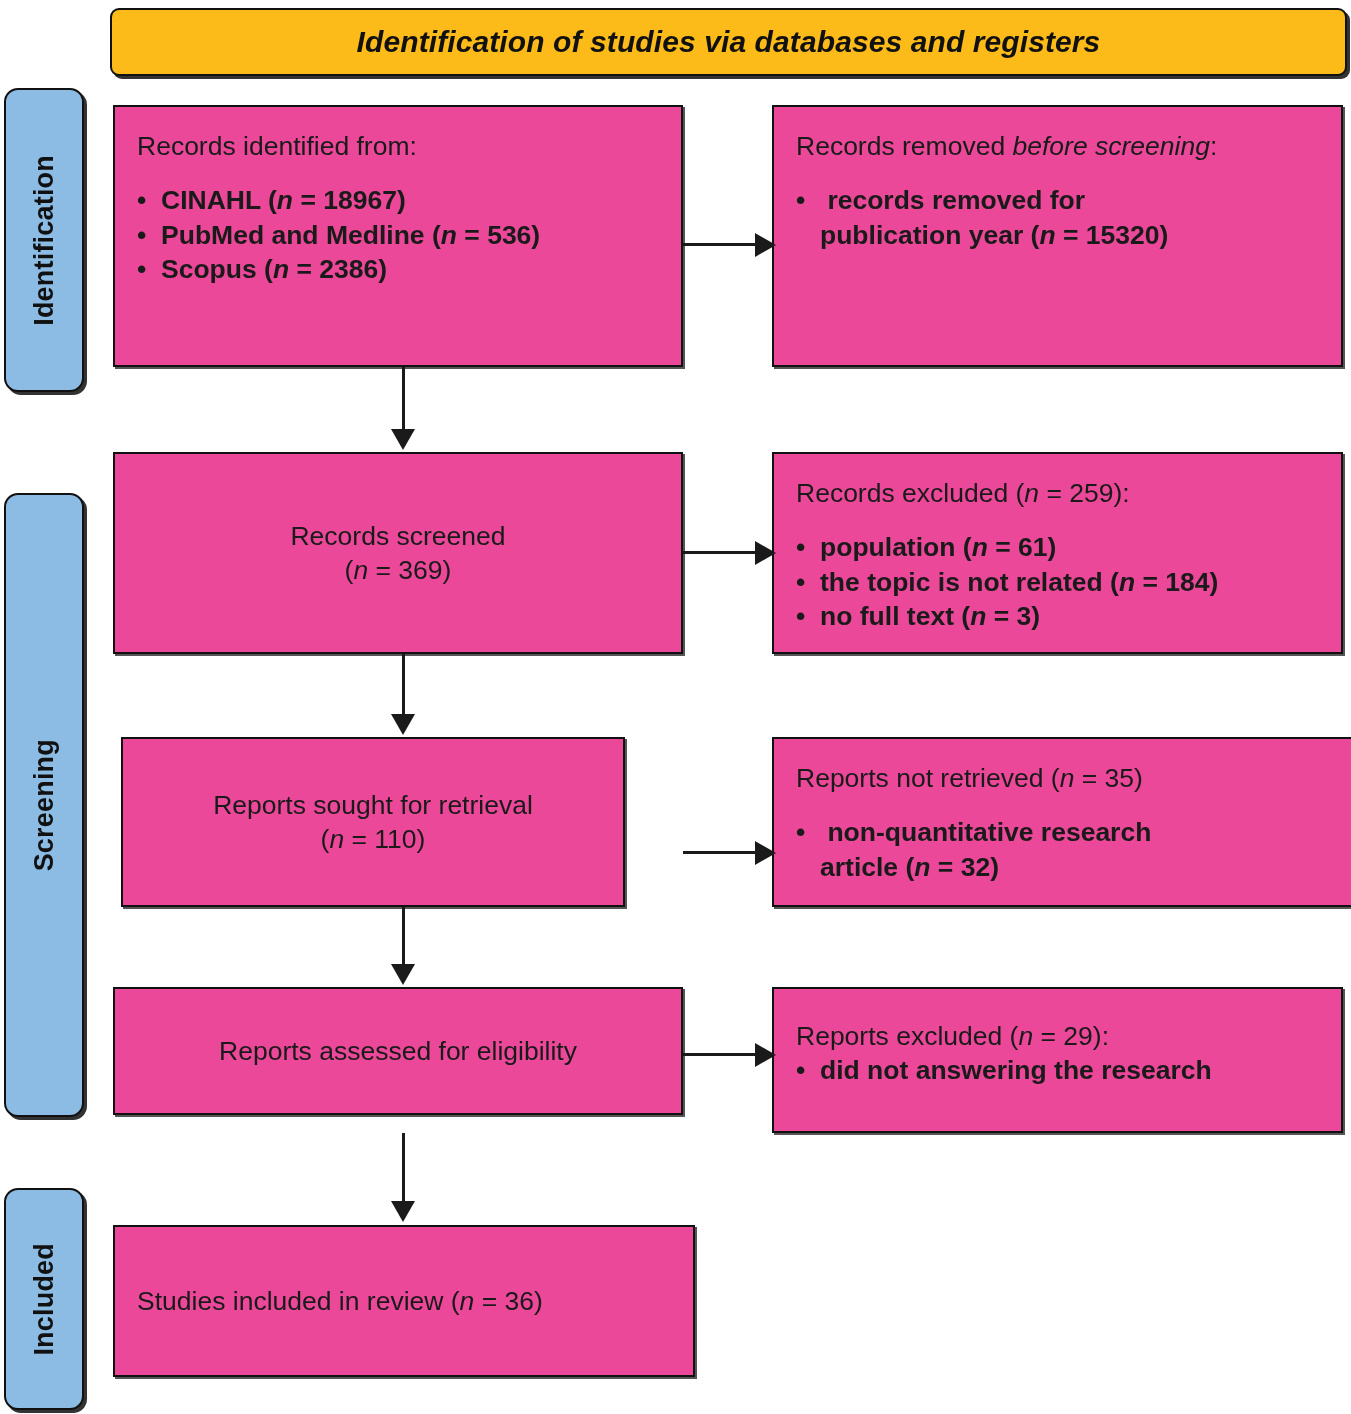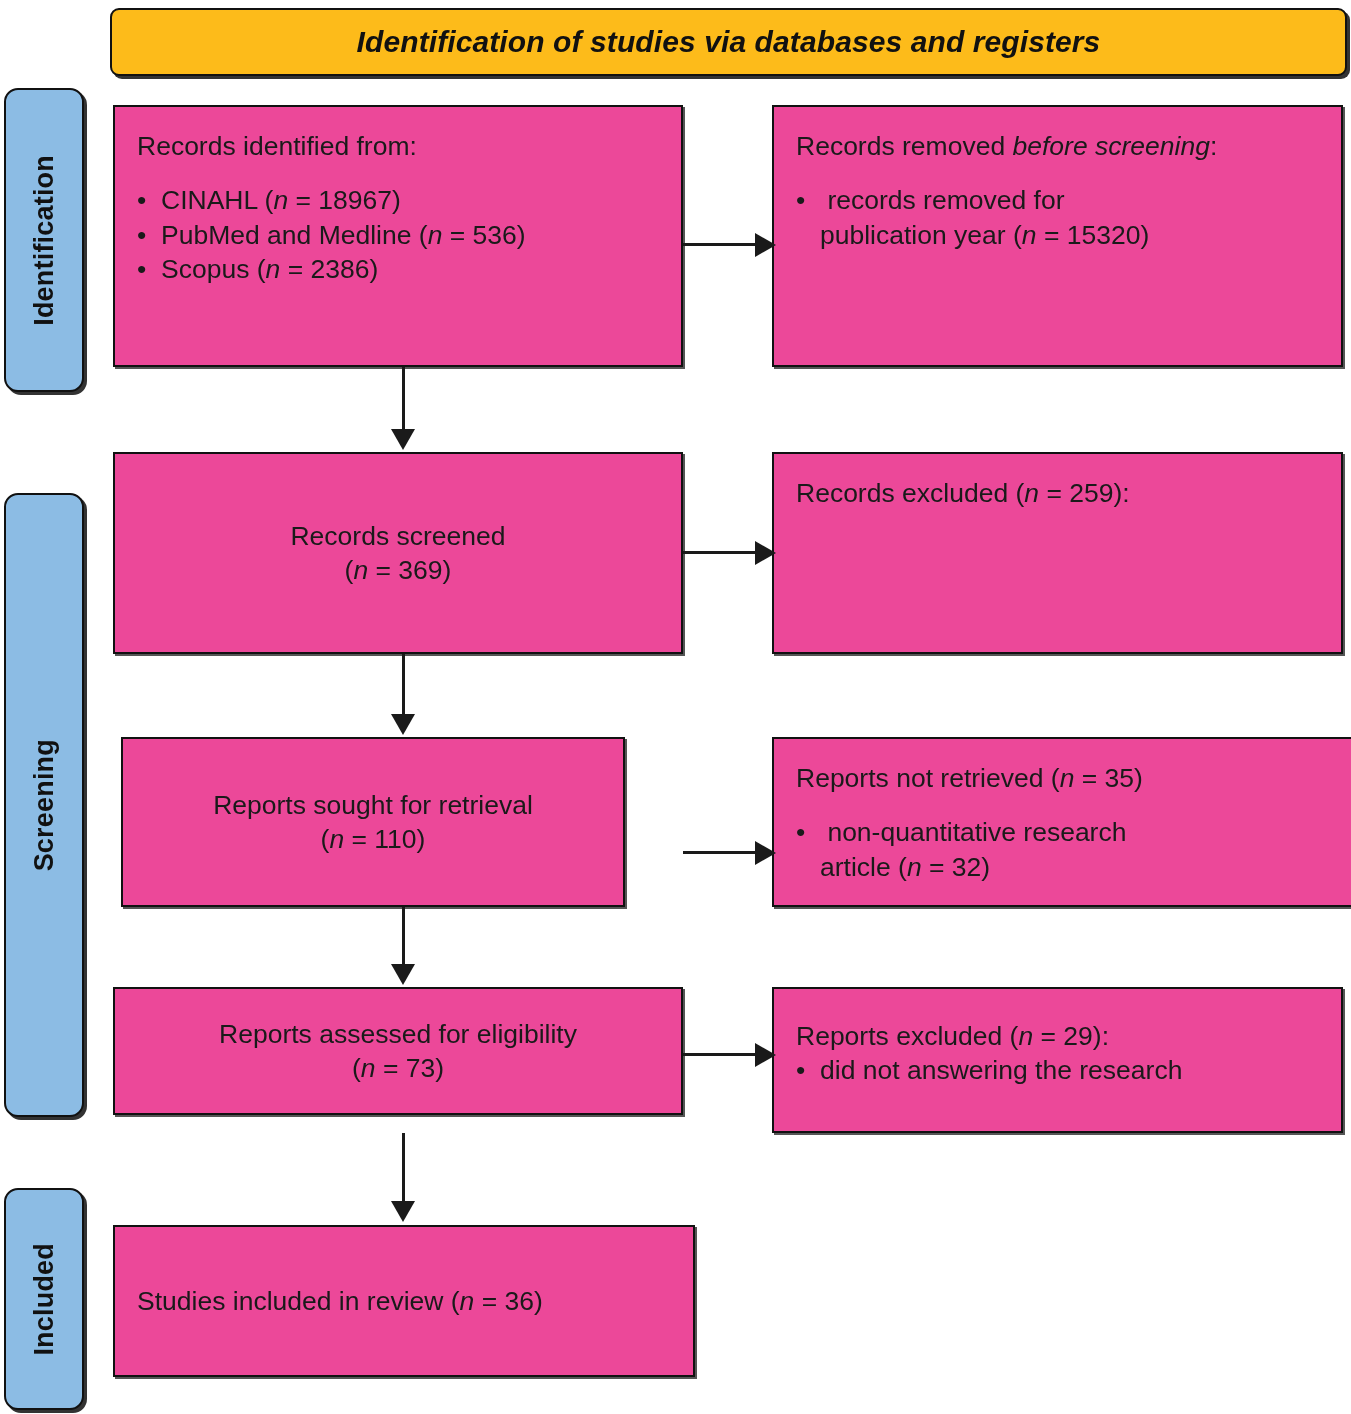--- a/index.html
+++ b/index.html
@@ -37,21 +37,21 @@
     box-sizing:border-box;
   }
   .box-inner{
     position:absolute;left:0;right:0;padding:0 22px;
     box-sizing:border-box;
   }
   .line{font-size:26.5px;line-height:1.30;color:#1a1a1a;white-space:nowrap;}
   .bullets{margin-top:20px;}
   .bullet{
     font-size:26.5px;line-height:1.30;color:#1a1a1a;
-    padding-left:24px;text-indent:-24px;
+    padding-left:24px;text-indent:-24px;font-weight:bold;
   }
   .bullet::before{content:"\2022\00a0\00a0";}
   .it{font-style:italic;}
   .center{text-align:center;}
 
   
   #box-identified{left:113px;top:105px;width:570px;height:262px;}
   #box-identified .box-inner{top:22px;}
   #box-screened{left:113px;top:452px;width:570px;height:202px;}
   #box-screened .box-inner{top:50%;transform:translateY(-50%);}
@@ -139,20 +139,25 @@
   <div class="box" id="box-screened">
     <div class="box-inner">
       <div class="line center">Records screened</div>
       <div class="line center"><span>(</span><span class="it">n</span><span> = 369)</span></div>
     </div>
   </div>
 
   <div class="box" id="box-excluded-records">
     <div class="box-inner">
       <div class="line"><span>Records excluded (</span><span class="it">n</span><span> = 259):</span></div>
+      <div class="bullets">
+        <div class="bullet"><span>population (</span><span class="it">n</span><span> = 61)</span></div>
+        <div class="bullet"><span>the topic is not related (</span><span class="it">n</span><span> = 184)</span></div>
+        <div class="bullet"><span>no full text (</span><span class="it">n</span><span> = 3)</span></div>
+      </div>
     </div>
   </div>
 
   <div class="box" id="box-sought">
     <div class="box-inner">
       <div class="line center">Reports sought for retrieval</div>
       <div class="line center"><span>(</span><span class="it">n</span><span> = 110)</span></div>
     </div>
   </div>
 
@@ -164,21 +169,20 @@
           <span>non-quantitative research</span><br>
           <span>article (</span><span class="it">n</span><span> = 32)</span>
         </div>
       </div>
     </div>
   </div>
 
   <div class="box" id="box-assessed">
     <div class="box-inner">
       <div class="line center">Reports assessed for eligibility</div>
-      <div class="line center"><span>(</span><span class="it">n</span><span> = 73)</span></div>
     </div>
   </div>
 
   <div class="box" id="box-excluded-reports">
     <div class="box-inner">
       <div class="line"><span>Reports excluded (</span><span class="it">n</span><span> = 29):</span></div>
       <div class="bullet">did not answering the research</div>
     </div>
   </div>
 

